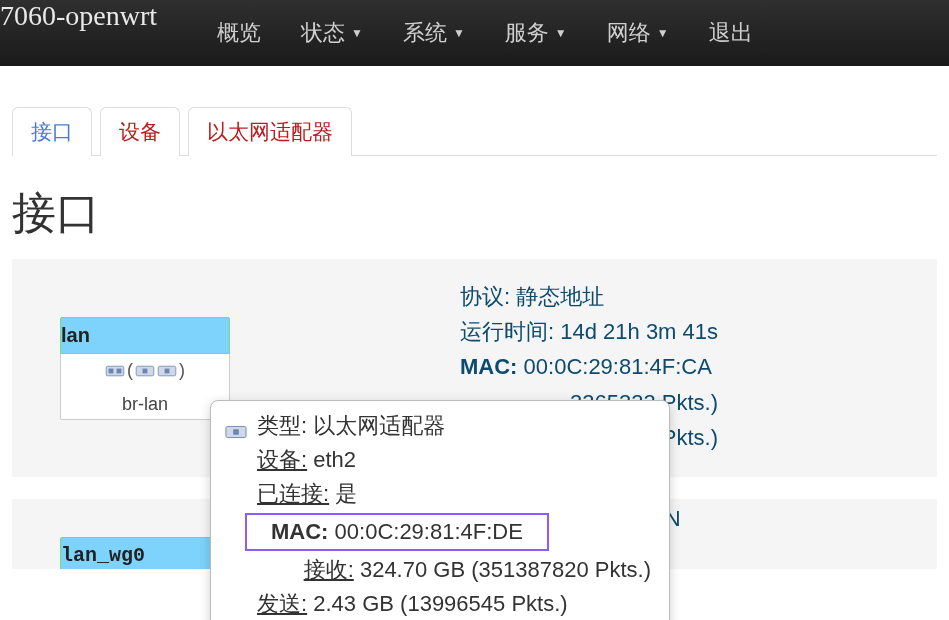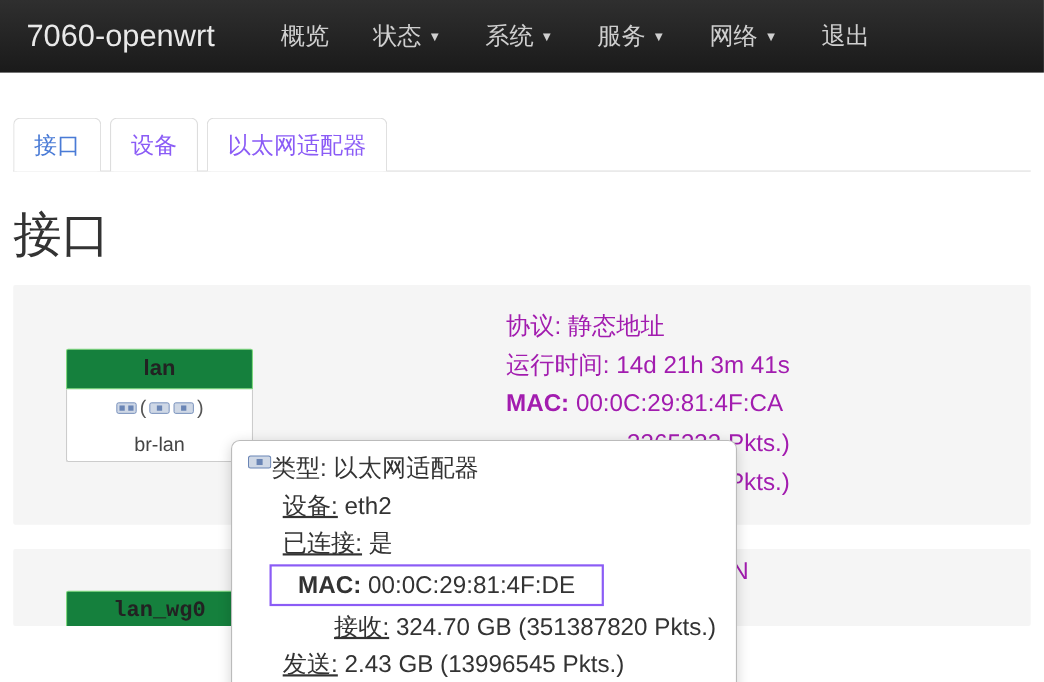--- a/index.html
+++ b/index.html
@@ -12,23 +12,23 @@
     height: 620px;
     overflow: hidden;
     background: #fff;
   }
 
   
   .navbar {
     background: linear-gradient(to bottom, #2f2f2f 0%, #1a1a1a 100%);
     height: 66px;
     display: flex;
-    align-items: center;
-    padding: 0 24px;
+    padding: 0 0;
     color: #d9d9d9;
+    font-family: Liberation Serif, serif;
   }
   .brand {
     color: #e9e9e9;
     font-size: 28px;
     font-weight: 500;
     margin-right: 40px;
     white-space: nowrap;
   }
   .nav-items { display: flex; }
   .nav-item {
@@ -53,21 +53,21 @@
     margin: 40px 12px 0 12px;
     border-bottom: 1px solid #ddd;
     align-items: flex-end;
   }
   .tab {
     border: 1px solid #ddd;
     border-bottom: none;
     border-radius: 6px 6px 0 0;
     padding: 10px 18px 10px 18px;
     font-size: 21px;
-    color: #8b5cf6;
+    color: #b91c1c;
     background: #fff;
     cursor: pointer;
     position: relative;
     top: 1px;
   }
   .tab.active {
     color: #4a7bd6;
     border-color: #ddd;
     background: #fff;
   }
@@ -92,24 +92,24 @@
     gap: 230px;
     margin-bottom: 22px;
     border-radius: 2px;
     position: relative;
   }
   .iface-badge-wrap {
     width: 170px;
     position: relative;
   }
   .iface-badge {
-    background: #15803d;
+    background: #7dd3fc;
     border: 1px solid #7fd77f;
     border-radius: 2px 2px 0 0;
-    text-align: center;
+    text-align: left;
     font-weight: 700;
     font-size: 20px;
     color: #222;
     padding: 6px 0;
     width: 170px;
   }
   .iface-badge-sub {
     border: 1px solid #ccc;
     border-top: none;
     border-radius: 0 0 2px 2px;
@@ -128,21 +128,21 @@
     color: #555;
   }
   .iface-badge-sub .sub-name {
     display: block;
     margin-top: 10px;
   }
 
   .iface-details {
     font-size: 22px;
     line-height: 1.6;
-    color: #a21caf;
+    color: #0c4a6e;
   }
   .iface-details .label-strong { font-weight: 700; }
 
   
   .tooltip {
     position: absolute;
     left: 210px;
     top: 400px;
     width: 460px;
     background: #fff;
@@ -150,21 +150,22 @@
     border-radius: 8px;
     box-shadow: 0 3px 12px rgba(0,0,0,0.18);
     padding: 8px 18px 12px 14px;
     font-size: 22px;
     line-height: 1.55;
     color: #333;
     z-index: 50;
   }
   .tooltip .tt-firstline {
     display: flex;
-    align-items: flex-start;
+    align-items: flex-end;
+    gap: 10px;
   }
   .tt-icon {
     width: 22px;
     height: 22px;
     flex: 0 0 22px;
   }
   .tt-row .lbl { color: #333; text-decoration: underline; }
   .tt-mac-highlight {
     display: inline-block;
     border: 2px solid #8b5cf6;

